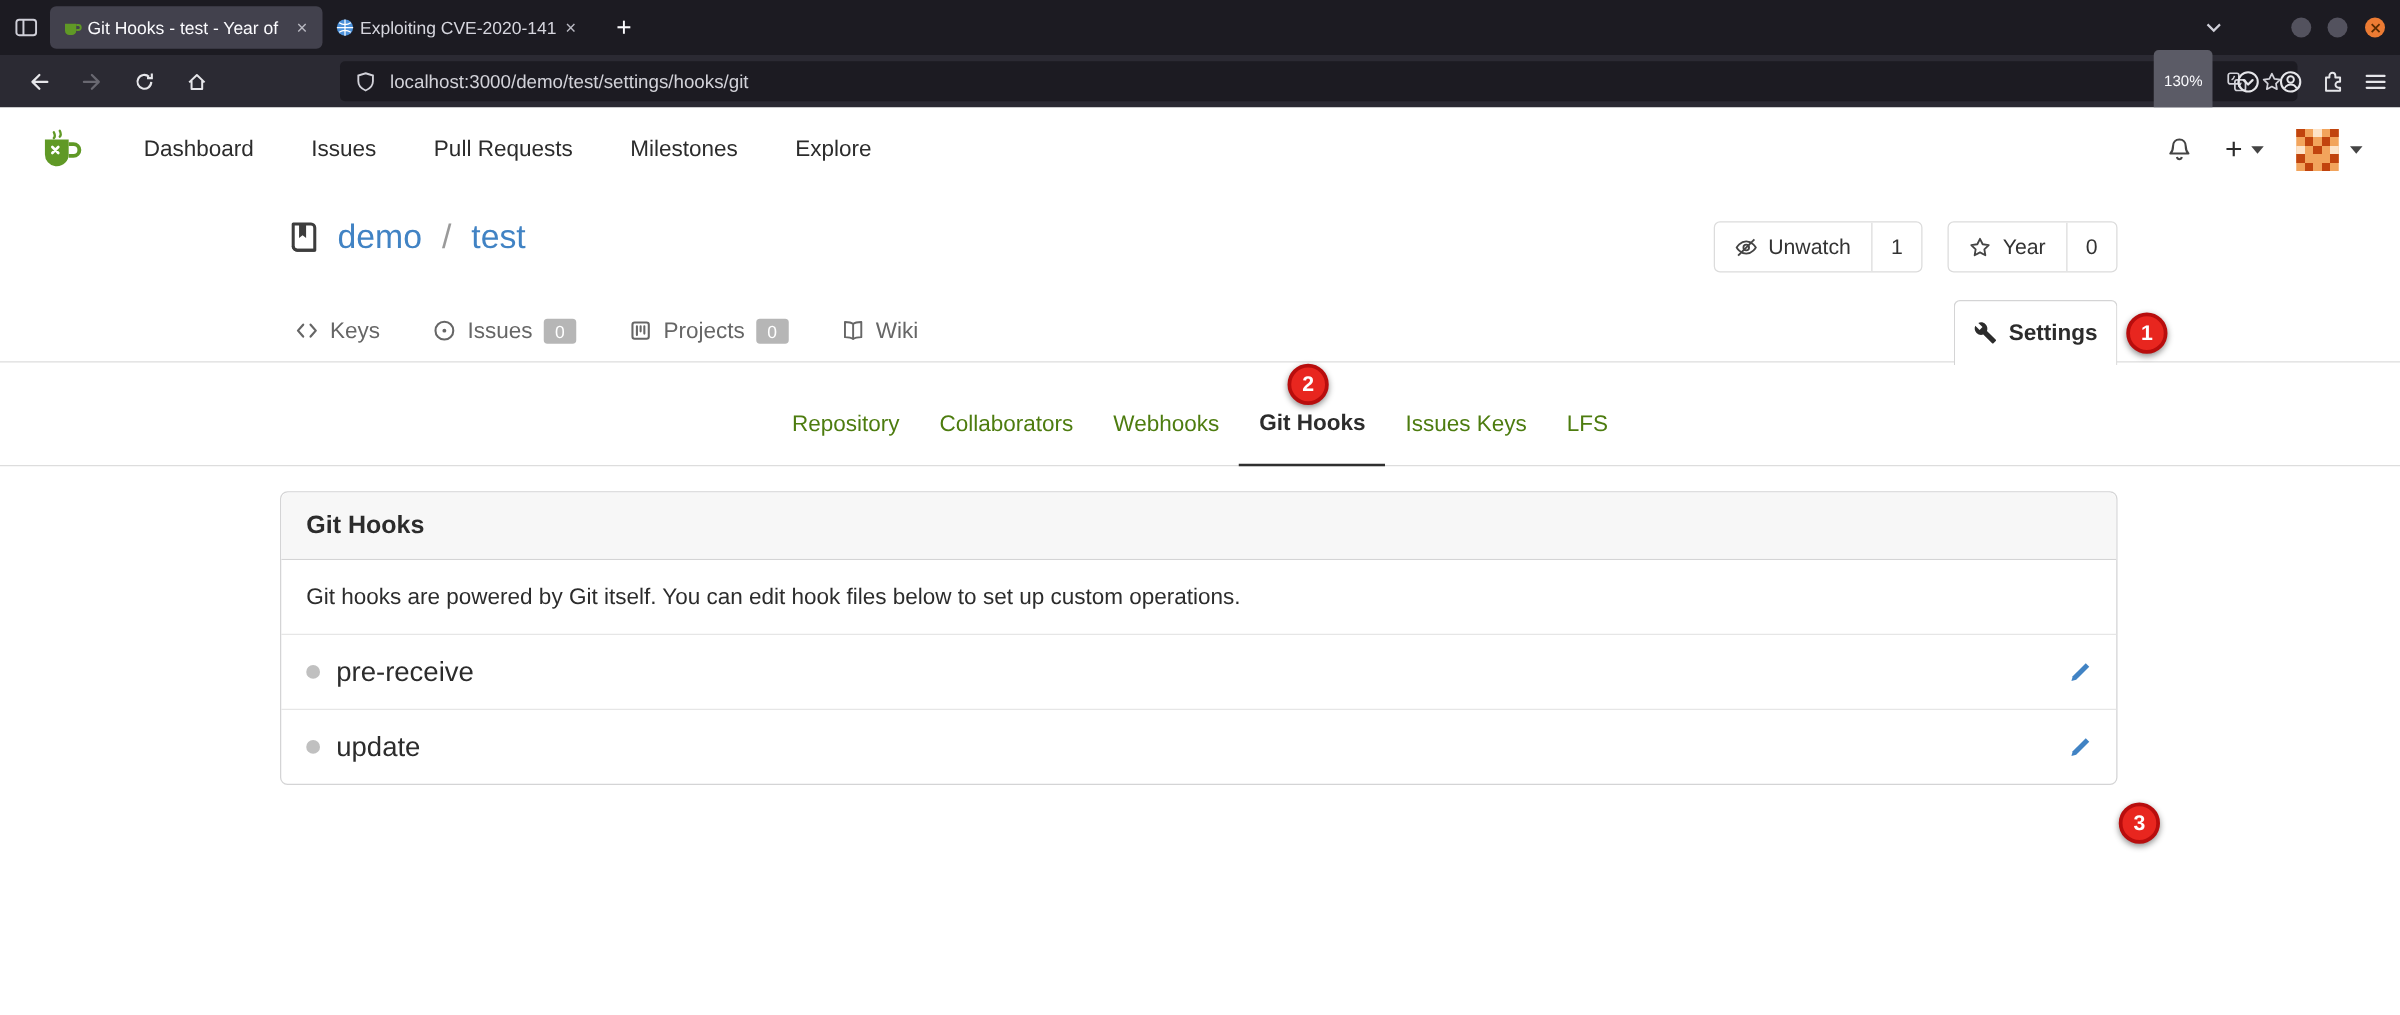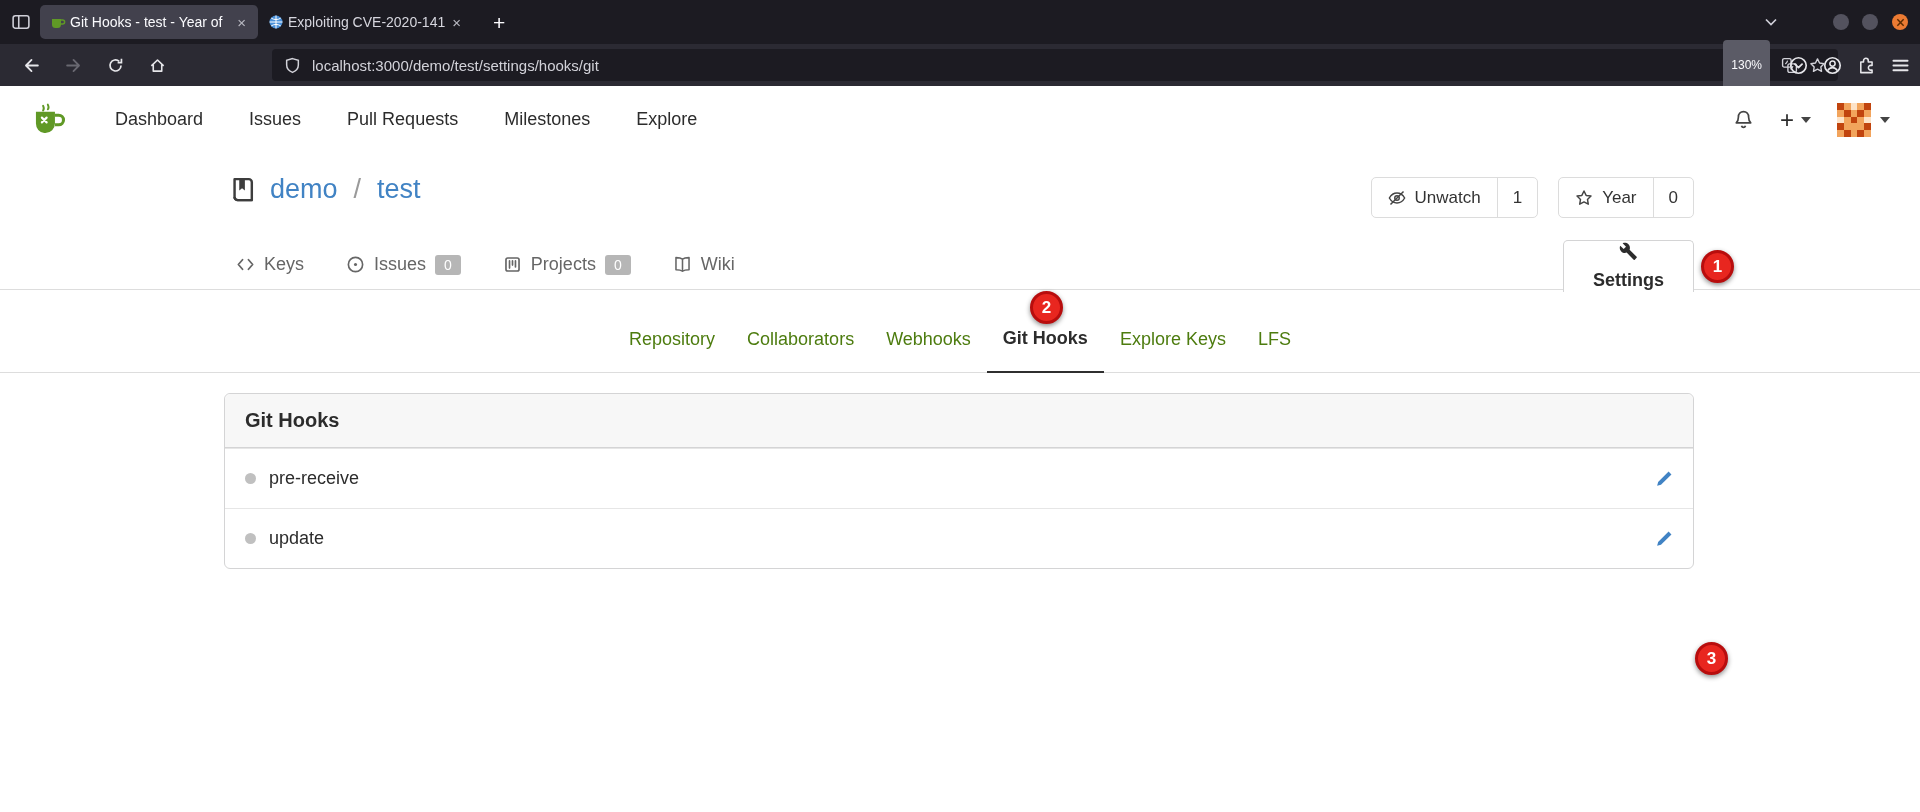--- a/index.html
+++ b/index.html
@@ -45,33 +45,33 @@
   .crumb-sep { color:#9a9a9a; padding:0 4px; }
   .repo-actions { position:absolute; top:177px; right:226px; display:flex; gap:20px; }
   .btn-group { display:flex; border:1px solid #dcdcdc; border-radius:5px; overflow:hidden; background:#fff; height:41px;text-align:right; }
   .btn-main { display:flex; align-items:center; gap:9px; padding:0 16px; font-size:17px; color:#333; }
   .btn-count { display:flex; align-items:center; padding:0 15px; font-size:17px; color:#333; border-left:1px solid #dcdcdc; }
 
   
   .repo-tabs { position:absolute; top:240px; left:0; width:1920px; height:50px; border-bottom:1px solid #dddddd; display:flex; align-items:center; padding-left:236px; }
   .rtab { display:flex; align-items:center; gap:9px; color:#666; font-size:18px; margin-right:42px; }
   .count-pill { background:#b6b6b6; color:#fff; font-size:14px; padding:2px 9px; border-radius:3px; }
-  .settings-tab { position:absolute; left:1563px; top:240px; width:131px; height:52px; background:#fff; border:1px solid #d4d4d5; border-bottom:none; border-radius:5px 5px 0 0; display:flex; align-items:center; justify-content:center; gap:9px; font-size:18px; font-weight:bold; color:#2c2c2c; z-index:2;flex-direction:column; }
+  .settings-tab { position:absolute; left:1563px; top:240px; width:131px; height:52px; background:#fff; border:1px solid #d4d4d5; border-bottom:none; border-radius:5px 5px 0 0; display:flex; align-items:center; justify-content:center; gap:9px; font-size:18px; font-weight:bold; color:#2c2c2c; z-index:2; }
 
   
   .subnav { position:absolute; top:292px; left:0; width:1920px; height:81px; border-bottom:1px solid #dddddd; display:flex; justify-content:center; }
   .subnav-inner { display:flex; }
   .subnav-item { height:81px; display:flex; align-items:center; padding:14px 16px 0 16px; font-size:18px; color:#4d7c0f; }
   .subnav-item.active { color:#2c2c2c; font-weight:bold; border-bottom:2px solid #2f2f2f; }
 
   
   .panel { position:absolute; left:224px; top:393px; width:1470px; background:#fff; border:1px solid #d4d4d5; border-radius:6px; }
   .panel-header { height:54px; background:#f7f7f7; border-bottom:1px solid #d4d4d5; border-radius:6px 6px 0 0; display:flex; align-items:center; padding:0 20px; font-size:20px; font-weight:bold; color:#2c2c2c; }
   .panel-desc { height:59px; display:flex; align-items:center; padding:0 20px; font-size:18px; color:#2c2c2c; }
-  .hook-row { height:60px; display:flex; align-items:center; padding:0 20px; font-size:18px; color:#2c2c2c; border-top:1px solid #e6e6e6; }
+  .hook-row { height:60px; display:flex; align-items:center; padding:0 20px; font-size:22px; color:#2c2c2c; border-top:1px solid #e6e6e6; }
   .hook-dot { width:11px; height:11px; border-radius:50%; background:#c0c0c0; margin-right:13px; flex:none; }
   .hook-edit { margin-left:auto; display:flex; }
 
   
   .badge { position:absolute; width:33px; height:33px; border-radius:50%; background:#e8261f; border:3px solid #b80d0d; box-shadow:0 2px 5px rgba(0,0,0,.45); color:#fff; font-weight:bold; font-size:17px; display:flex; align-items:center; justify-content:center; z-index:10; }
   .badge1 { left:1701px; top:250px; }
   .badge2 { left:1030px; top:291px; }
   .badge3 { left:1695px; top:642px; }
 </style>
 </head>
@@ -326,27 +326,28 @@
   </span>
   <span>Settings</span>
 </div>
 
 <div class="subnav">
   <div class="subnav-inner">
     <span class="subnav-item">Repository</span>
     <span class="subnav-item">Collaborators</span>
     <span class="subnav-item">Webhooks</span>
     <span class="subnav-item active">Git Hooks</span>
-    <span class="subnav-item">Explore Keys</span>
+    <span class="subnav-item">Issues Keys</span>
     <span class="subnav-item">LFS</span>
   </div>
 </div>
 
 <div class="panel">
   <div class="panel-header">Git Hooks</div>
+  <div class="panel-desc">Git hooks are powered by Git itself. You can edit hook files below to set up custom operations.</div>
   <div class="hook-row">
     <span class="hook-dot"></span>
     <span>pre-receive</span>
     <span class="hook-edit">
       <svg width="18" height="18" viewBox="0 0 16 16">
           <path d="M12.1 1.4l2.5 2.5L5.3 13.2l-3.4.9.9-3.4z" fill="#4183c4"></path>
         </svg>
     </span>
   </div>
   <div class="hook-row">

